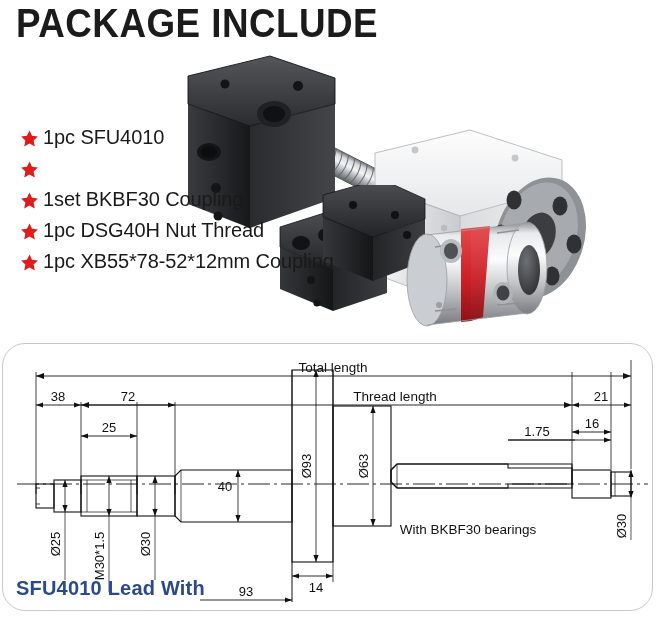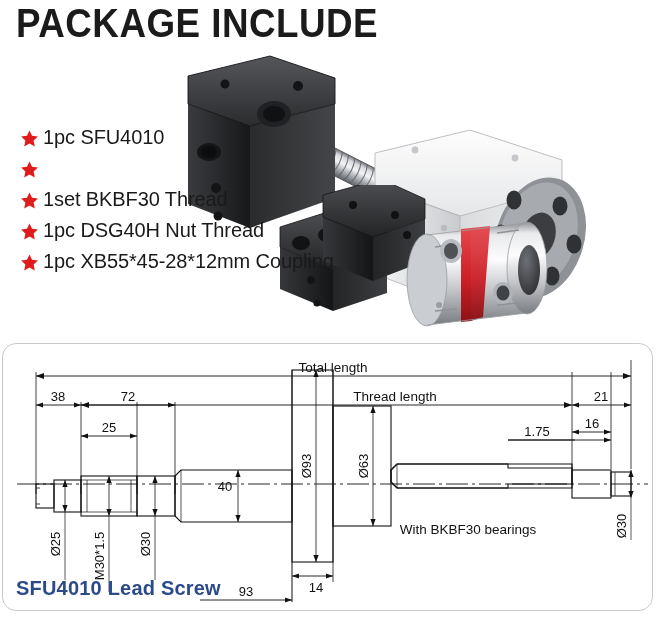--- a/index.html
+++ b/index.html
@@ -52,21 +52,21 @@
   .photo{
     position:absolute;left:170px;top:48px;width:487px;height:300px;
   }
   .photo svg{display:block;}
 
   
   .panel{
     position:absolute;left:2px;top:343px;
     width:651px;height:268px;
     border:1px solid #c9c9c9;
-    border-radius:14px;
+    border-radius:23px;
     background:#ffffff;
     box-sizing:border-box;
   }
   .panel-svg{position:absolute;left:0;top:0;}
   .panel-label{
     position:absolute;left:16px;top:577px;
     font-family:"Liberation Sans Narrow","Liberation Sans",sans-serif;
     font-weight:bold;
     font-size:20px;
     color:#2b4a8b;
@@ -353,39 +353,39 @@
           </svg>
       </span>
     </div>
 
     <div class="bullet-row">
       <span class="star">
         <svg width="19" height="19" viewBox="0 0 24 24">
             <path d="M12 1.8 L15.2 8.6 L22.6 9.5 L17.2 14.6 L18.7 22 L12 18.3 L5.3 22 L6.8 14.6 L1.4 9.5 L8.8 8.6 Z" fill="#e01b1b"></path>
           </svg>
       </span>
-      <span class="bullet-text">1set BKBF30 Thread</span>
+      <span class="bullet-text">1set BKBF30 Coupling</span>
     </div>
 
     <div class="bullet-row">
       <span class="star">
         <svg width="19" height="19" viewBox="0 0 24 24">
             <path d="M12 1.8 L15.2 8.6 L22.6 9.5 L17.2 14.6 L18.7 22 L12 18.3 L5.3 22 L6.8 14.6 L1.4 9.5 L8.8 8.6 Z" fill="#e01b1b"></path>
           </svg>
       </span>
       <span class="bullet-text">1pc DSG40H Nut Thread</span>
     </div>
 
     <div class="bullet-row">
       <span class="star">
         <svg width="19" height="19" viewBox="0 0 24 24">
             <path d="M12 1.8 L15.2 8.6 L22.6 9.5 L17.2 14.6 L18.7 22 L12 18.3 L5.3 22 L6.8 14.6 L1.4 9.5 L8.8 8.6 Z" fill="#e01b1b"></path>
           </svg>
       </span>
-      <span class="bullet-text">1pc XB55*45-28*12mm Coupling</span>
+      <span class="bullet-text">1pc XB55*78-52*12mm Coupling</span>
     </div>
 
   </div>
 
   <div class="panel">
     <svg class="panel-svg" width="649" height="266" viewBox="0 0 649 266" xmlns="http://www.w3.org/2000/svg">
       <g stroke="#111" fill="none" stroke-width="1" shape-rendering="geometricPrecision">
 
         <g stroke-width="0.8">
           <line x1="33" y1="28" x2="33" y2="150"></line>
@@ -522,15 +522,15 @@
 
       <text class="dim" x="0" y="0" text-anchor="middle" transform="translate(57,200) rotate(-90)">Ø25</text>
       <text class="dim" x="0" y="0" text-anchor="middle" transform="translate(101,212) rotate(-90)">M30*1.5</text>
       <text class="dim" x="0" y="0" text-anchor="middle" transform="translate(147,200) rotate(-90)">Ø30</text>
       <text class="dim" x="0" y="0" text-anchor="middle" transform="translate(308,122) rotate(-90)">Ø93</text>
       <text class="dim" x="0" y="0" text-anchor="middle" transform="translate(365,122) rotate(-90)">Ø63</text>
       <text class="dim" x="0" y="0" text-anchor="middle" transform="translate(623,182) rotate(-90)">Ø30</text>
     </svg>
   </div>
 
-  <div class="panel-label">SFU4010 Lead Screw</div>
+  <div class="panel-label">SFU4010 Lead With</div>
 
 </div>
 
 </body></html>

